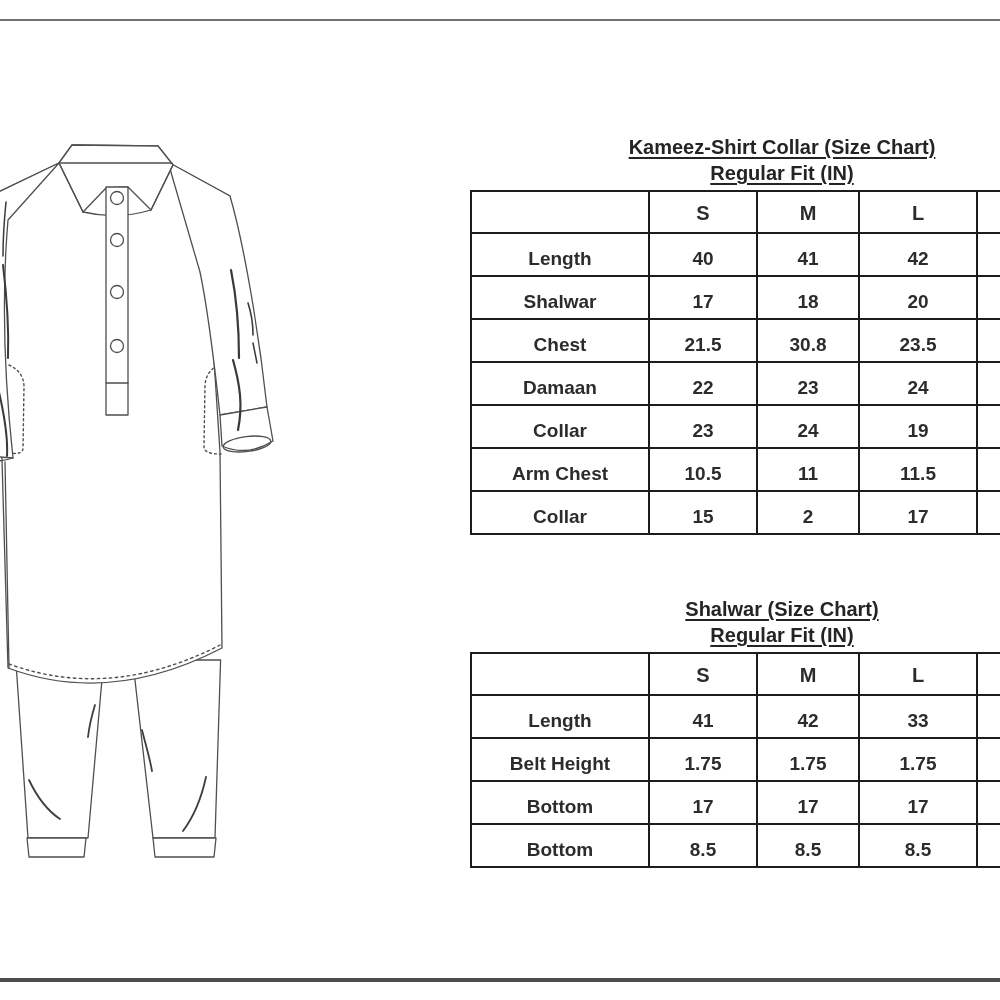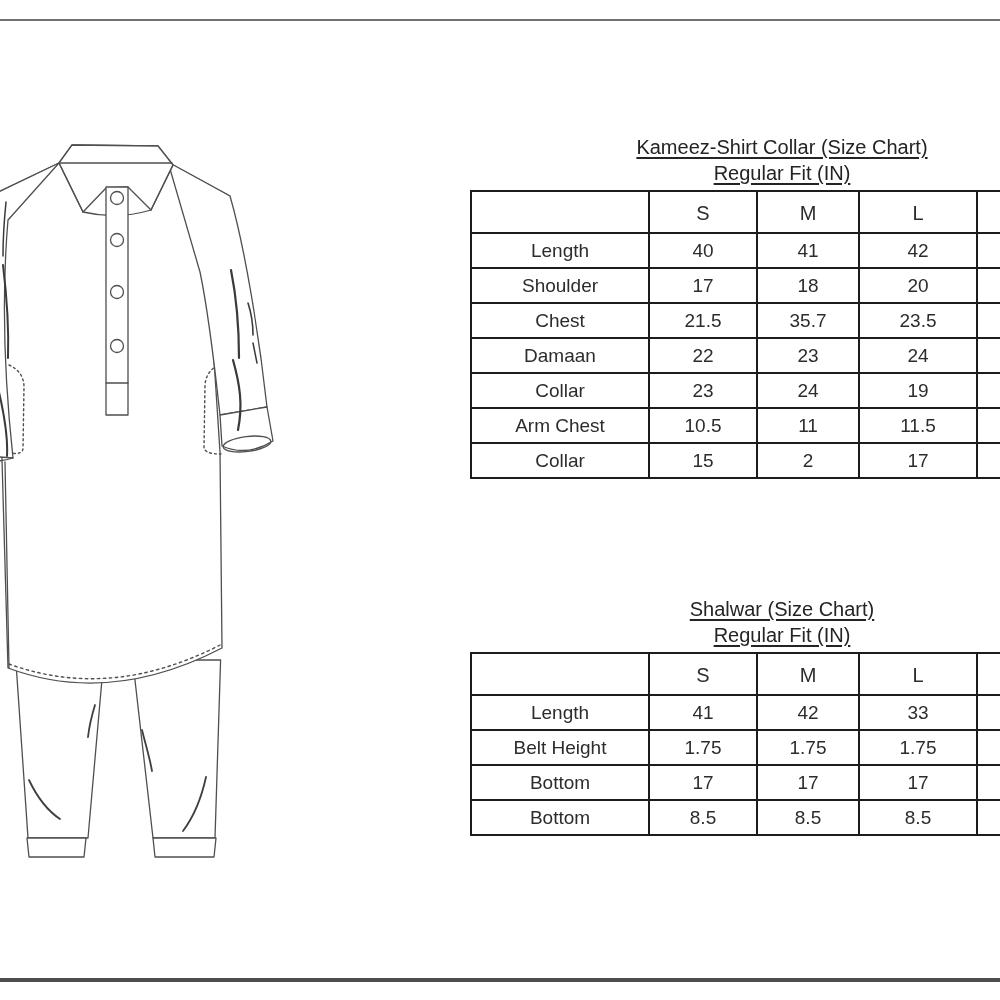--- a/index.html
+++ b/index.html
@@ -1,18 +1,18 @@
 <!DOCTYPE html>
 <html><head>
 <meta charset="utf-8">
 <style>
   html,body{margin:0;padding:0;background:#fff;}
   .page{
     position:relative;width:1000px;height:1000px;overflow:hidden;
-    background:#fff;font-family:"Liberation Sans",sans-serif;color:#2a2a2a;
+    background:#fff;font-family:"Liberation Sans",sans-serif;color:#2a2a2a;font-weight:bold;
   }
   .top-rule{position:absolute;left:0;top:19px;width:1000px;height:2px;background:#717171;}
   .bottom-rule{position:absolute;left:0;top:978px;width:1000px;height:4px;background:#4d4d4d;}
 
   .sketch{position:absolute;left:0;top:130px;width:300px;height:740px;}
 
   .chart-section{position:absolute;left:470px;width:624px;}
   .chart-kameez{top:134px;}
   .chart-shalwar{top:596px;}
   .chart-titles{text-align:center;font-size:20px;line-height:26px;color:#242424;margin-bottom:4px;}
@@ -20,21 +20,21 @@
 
   table.size-table{
     border-collapse:collapse;table-layout:fixed;width:624px;
     font-size:19px;color:#2c2c2c;
   }
   table.size-table td{
     border:2px solid #1c1c1c;text-align:center;vertical-align:middle;
     padding:0;overflow:hidden;white-space:nowrap;
   }
   tr.header-row td{height:38px;padding-top:2px;font-size:20px;}
-  tr.data-row td{height:33px;}
+  tr.data-row td{height:33px;padding-top:8px;}
 </style>
 </head>
 <body>
 
 <div class="page">
 
   <div class="top-rule"></div>
 
   <svg class="sketch" viewBox="0 0 300 740" fill="none" stroke="#4f4f4f" stroke-width="1.3" stroke-linecap="round" stroke-linejoin="round">
 
@@ -121,30 +121,30 @@
         <td></td>
       </tr>
       <tr class="data-row">
         <td>Length</td>
         <td>40</td>
         <td>41</td>
         <td>42</td>
         <td></td>
       </tr>
       <tr class="data-row">
-        <td>Shoulder</td>
+        <td>Shalwar</td>
         <td>17</td>
         <td>18</td>
         <td>20</td>
         <td></td>
       </tr>
       <tr class="data-row">
         <td>Chest</td>
         <td>21.5</td>
-        <td>35.7</td>
+        <td>30.8</td>
         <td>23.5</td>
         <td></td>
       </tr>
       <tr class="data-row">
         <td>Damaan</td>
         <td>22</td>
         <td>23</td>
         <td>24</td>
         <td></td>
       </tr>

